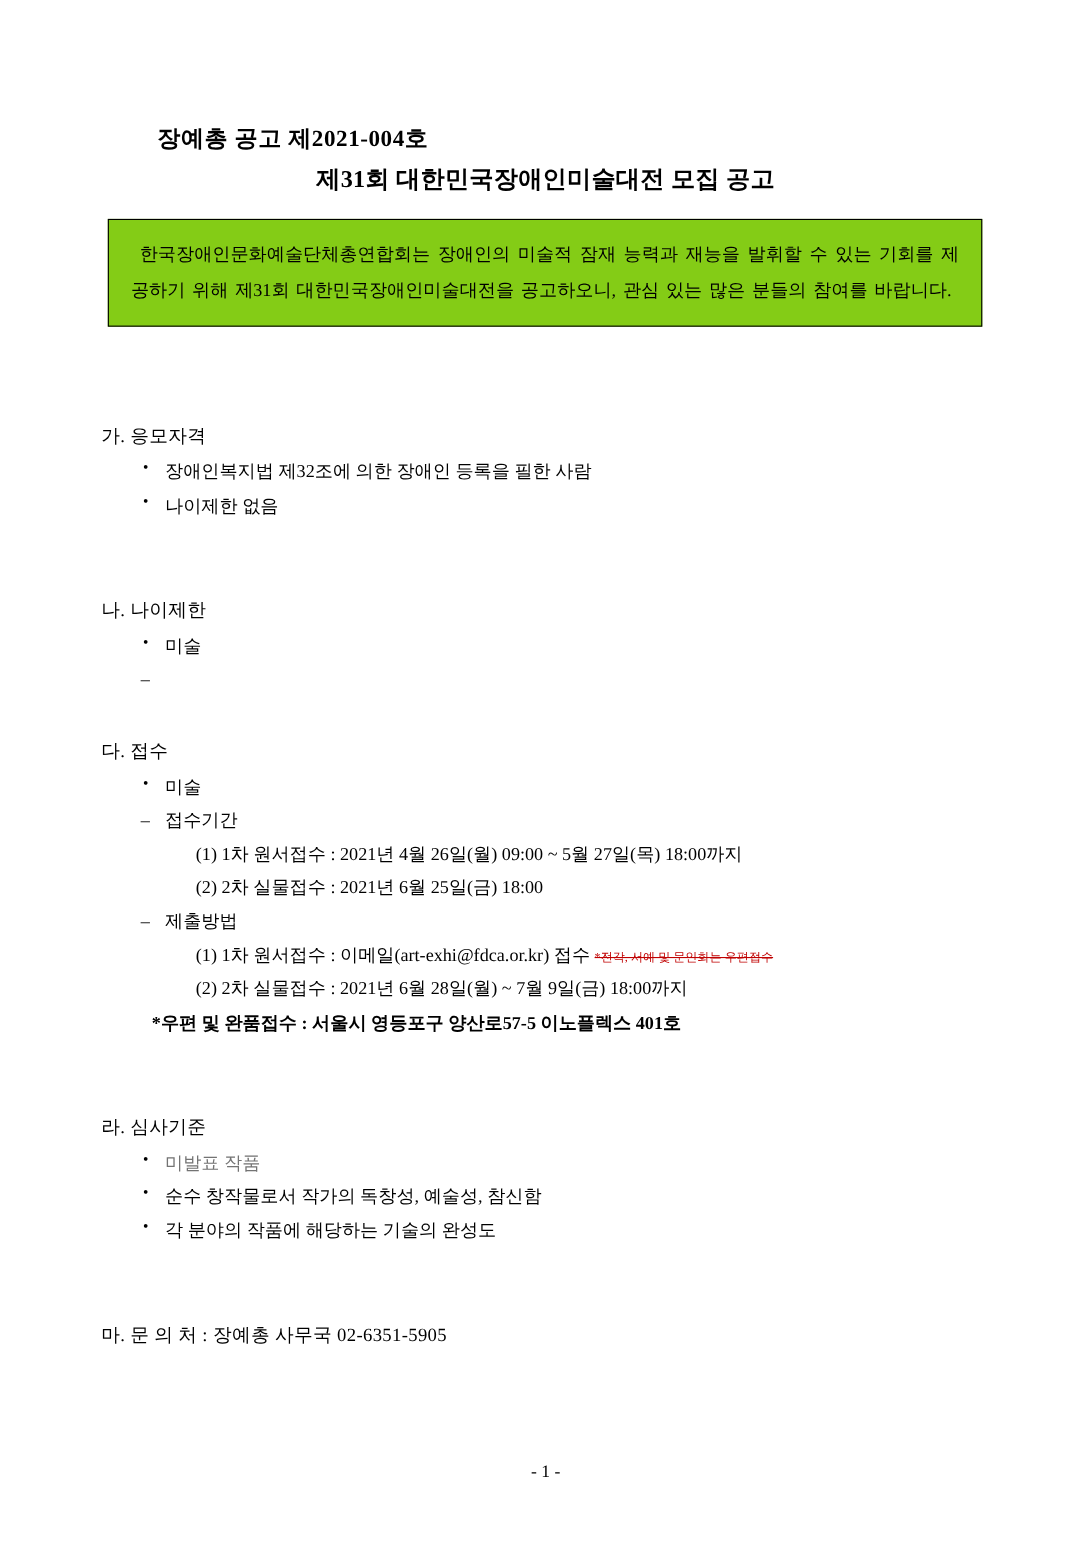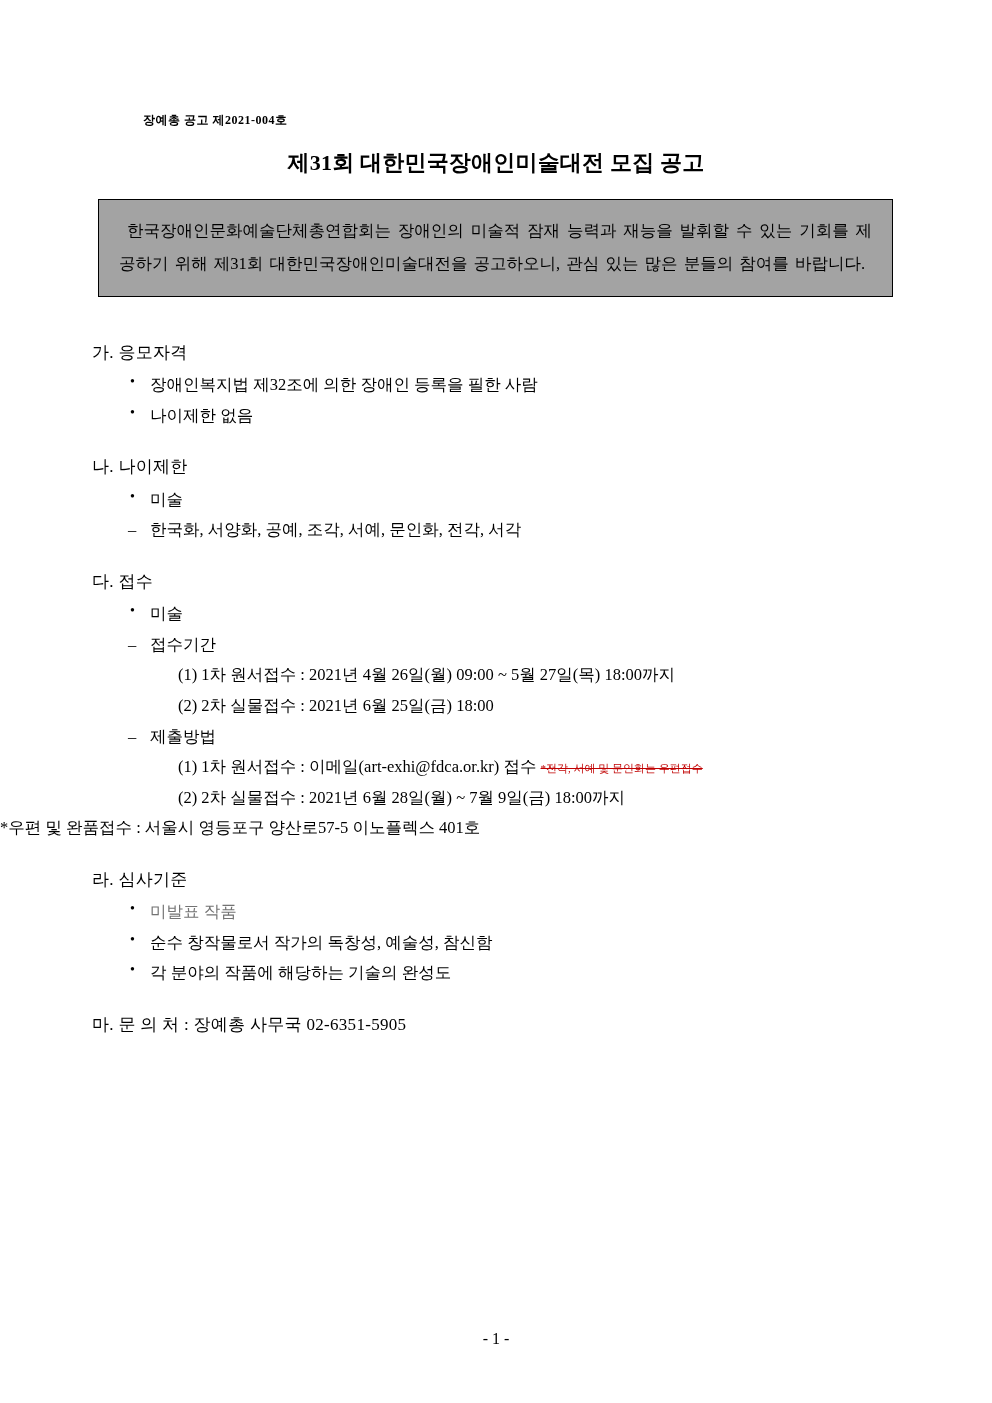--- a/index.html
+++ b/index.html
@@ -18,21 +18,21 @@
     position: relative;
     width: 992px;
     height: 1403px;
     box-sizing: border-box;
     padding: 0;
   }
   .doc-number {
     position: absolute;
     left: 143px;
     top: 112px;
-    font-size: 12px;
+    font-size: 21px;
     font-weight: bold;
     letter-spacing: 0.5px;
     text-align: right;
   }
   .doc-title {
     position: absolute;
     left: 0;
     right: 0;
     top: 148px;
     text-align: center;
@@ -40,21 +40,21 @@
     font-weight: bold;
     letter-spacing: 0.2px;
   }
   .intro-box {
     position: absolute;
     left: 98px;
     top: 199px;
     width: 795px;
     box-sizing: border-box;
     border: 1px solid #000;
-    background: #a3a3a3;
+    background: #84cc16;
     padding: 14px 20px 16px 20px;
     font-size: 16.5px;
     line-height: 2.0;
     text-align: justify;
     text-justify: inter-word;
   }
   .intro-box p {
     margin: 0;
     text-indent: 8px;
     word-spacing: 2px;
@@ -68,20 +68,21 @@
     line-height: 1.55;
   }
   .sec {
     margin-bottom: 18px;
   }
   .sec-head {
     margin-left: 92px;
     font-size: 17px;
     margin-bottom: 6px;
     letter-spacing: 0.3px;
+    margin-top: 44px;
   }
   .lvl1 {
     margin-left: 128px;
     position: relative;
     padding-left: 22px;
     margin-bottom: 5px;
   }
   .lvl1 .bullet {
     position: absolute;
     left: 2px;
@@ -94,21 +95,23 @@
     top: 0px;
     font-size: 16.5px;
   }
   .lvl2 {
     margin-left: 152px;
     position: relative;
     padding-left: 26px;
     margin-bottom: 5px;
   }
   .note {
+    margin-left: 138px;
     margin-bottom: 4px;
+    font-weight: bold;
   }
   .gap-sm { height: 8px; }
   .strike-red {
     color: #c00000;
     text-decoration: line-through;
     font-size: 11px;
   }
   .red {
     color: #737373;
   }
@@ -151,21 +154,20 @@
     <div class="gap-sm"></div>
 
     <div class="sec">
       <div class="sec-head">나. 나이제한</div>
       <div class="lvl1">
         <span class="bullet">•</span>
         <span>미술</span>
       </div>
       <div class="lvl1">
         <span class="dash">–</span>
-        <span>한국화, 서양화, 공예, 조각, 서예, 문인화, 전각, 서각</span>
       </div>
     </div>
 
     <div class="gap-sm"></div>
 
     <div class="sec">
       <div class="sec-head">다. 접수</div>
       <div class="lvl1">
         <span class="bullet">•</span>
         <span>미술</span>

